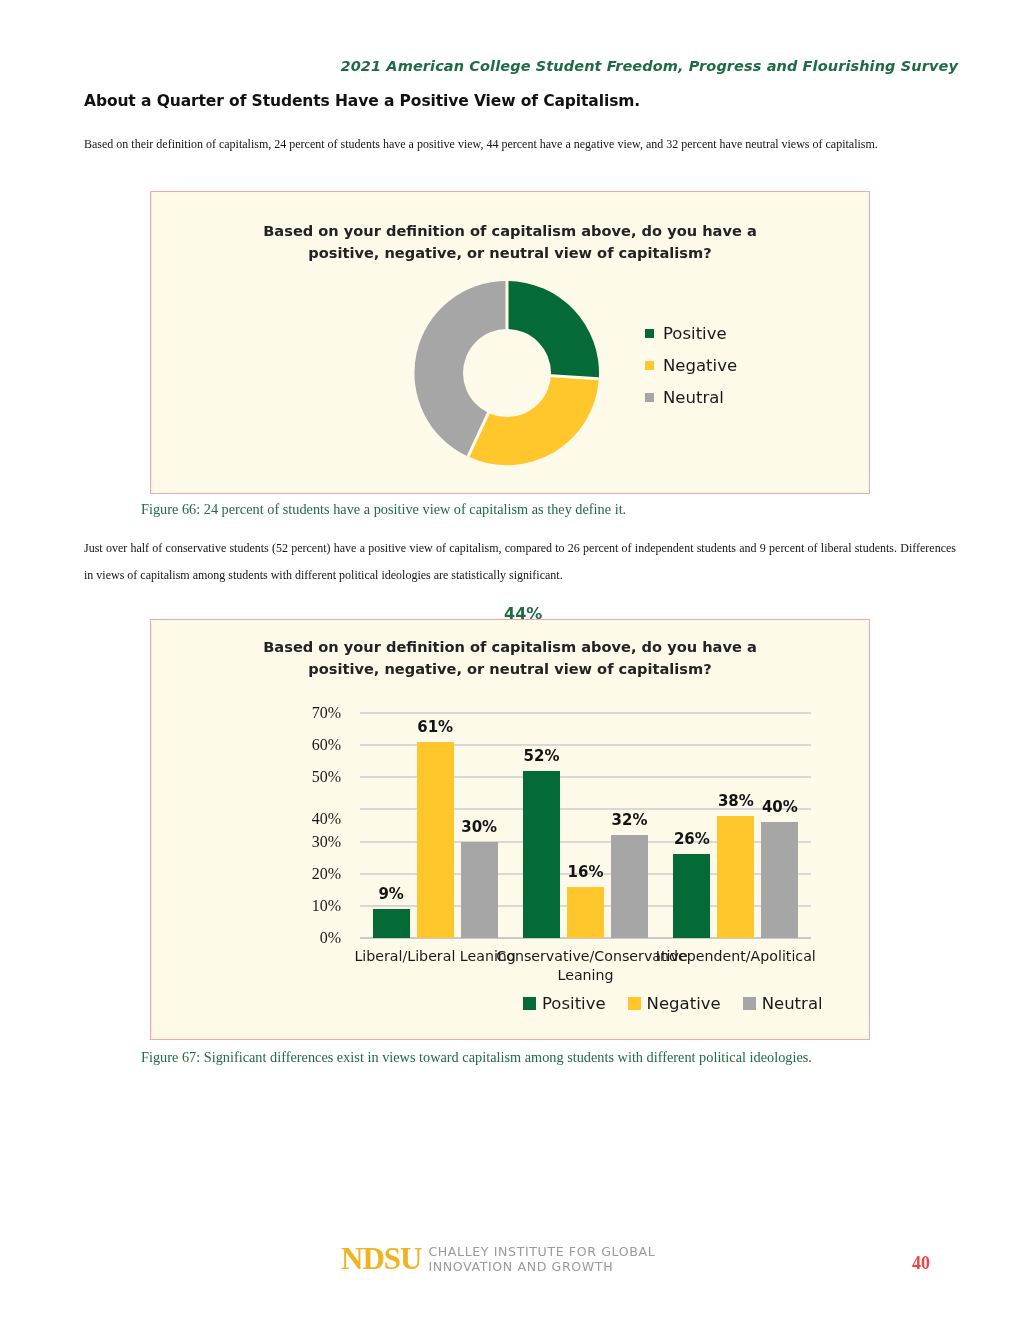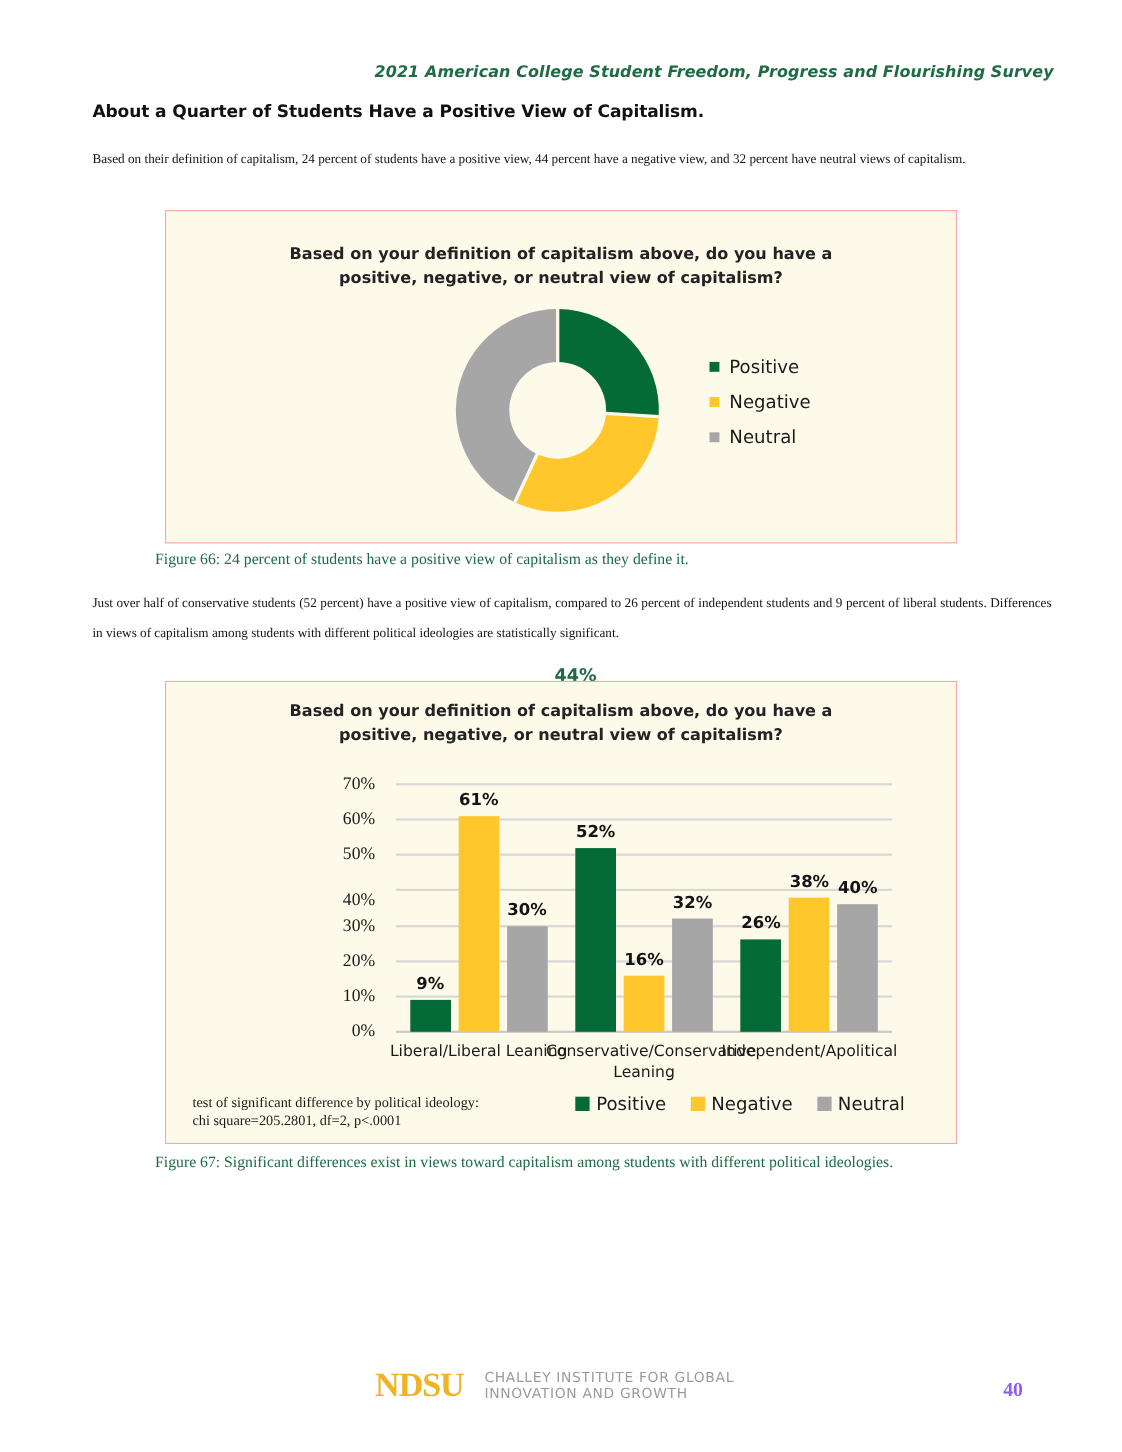--- a/index.html
+++ b/index.html
@@ -223,21 +223,20 @@
     right: 0;
     top: 1243px;
     height: 46px;
   }
   .logo-block {
     position: absolute;
     left: 341px;
     top: 0;
     display: flex;
     align-items: flex-start;
-    gap: 12px;
   }
   .logo-ndsu {
     font-family: "Liberation Serif", serif;
     font-weight: bold;
     font-size: 31px;
     color: #f0b323;
     letter-spacing: -1px;
     line-height: 31px;
   }
   .logo-sub {
@@ -250,21 +249,21 @@
     letter-spacing: 0.6px;
     white-space: pre-line;
   }
   .page-number {
     position: absolute;
     left: 912px;
     top: 10px;
     font-family: "Liberation Serif", serif;
     font-weight: bold;
     font-size: 18px;
-    color: #8b5cf6;
+    color: #ef4444;
   }
 </style>
 </head>
 <body>
 
 <div class="doc-header">2021 American College Student Freedom, Progress and Flourishing Survey</div>
 
 <div class="section-heading">About a Quarter of Students Have a Positive View of Capitalism.</div>
 
 <div class="body-par" id="par-1">Based on their definition of capitalism, 24 percent of students have a positive view, 44 percent have a negative view, and 32 percent have neutral views of capitalism.</div>
@@ -357,21 +356,20 @@
       <div class="cat-label" style="left: 225.5px; top: 234px; width: 178.333px;">Conservative/Conservative Leaning</div>
       <div class="bar" style="left: 313.333px; width: 37px; height: 83.5714px; background: rgb(4, 106, 56);"></div>
       <div class="bar-value" style="left: 331.833px; top: 117.429px;">26%</div>
       <div class="bar" style="left: 357.333px; width: 37px; height: 122.143px; background: rgb(255, 199, 44);"></div>
       <div class="bar-value" style="left: 375.833px; top: 78.8571px;">38%</div>
       <div class="bar" style="left: 401.333px; width: 37px; height: 115.714px; background: rgb(166, 166, 166);"></div>
       <div class="bar-value" style="left: 419.833px; top: 85.2857px;">40%</div>
       <div class="cat-label" style="left: 375.833px; top: 234px; width: 178.333px;">Independent/Apolitical</div>
     </div>
 
-  <div class="stat-note"><span>test of significant difference by political ideology:</span><br><span>chi square=205.2801, df=2, p&lt;.0001</span></div>
 
   <div class="bars-legend">
     <div class="leg-row">
       <span class="leg-swatch" style="background:#046A38"></span>
       <span class="leg-text">Positive</span>
     </div>
     <div class="leg-row">
       <span class="leg-swatch" style="background:#FFC72C"></span>
       <span class="leg-text">Negative</span>
     </div>

